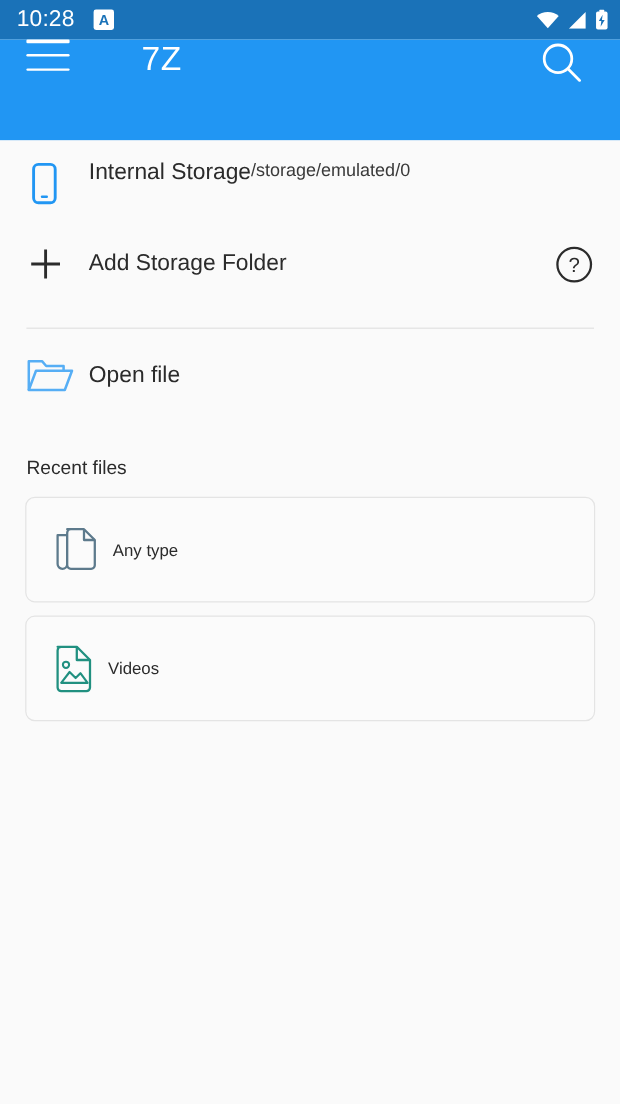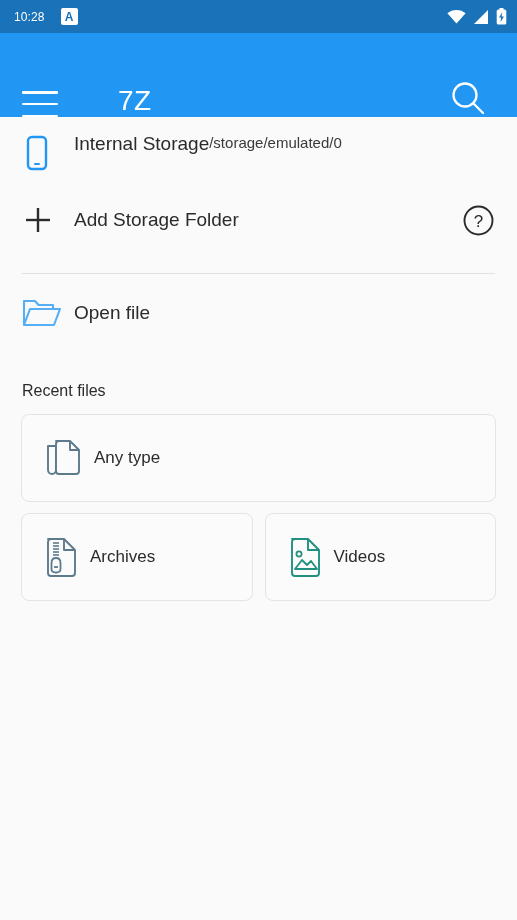--- a/index.html
+++ b/index.html
@@ -11,34 +11,34 @@
   }
 
   
   .status-bar {
     height:33px; width:100%;
     background:#1a72b8;
     display:flex; align-items:center;
     padding:0 10px 0 14px;
     color:#ffffff;
   }
-  .status-time { font-size:12px; letter-spacing:.1px; font-weight:400; }
+  .status-time { font-size:19px; letter-spacing:.1px; font-weight:400; }
   .status-notif {
     margin-left:16px; width:17px; height:17px;
     background:#ffffff; border-radius:2px;
     display:flex; align-items:center; justify-content:center;
     color:#1a72b8; font-size:12px; font-weight:700; line-height:1;
   }
   .status-right { margin-left:auto; display:flex; align-items:center; gap:7px; }
 
   
   .app-bar {
     height:84px; width:100%;
     background:#2196f3;
-    display:flex; align-items:flex-end;
+    display:flex; align-items:flex-start;
     padding:0 30px 0 22px;
   }
   .menu-icon { width:36px; height:26px; display:flex; flex-direction:column; justify-content:space-between; cursor:pointer; }
   .menu-icon i { display:block; height:2.5px; background:#fff; border-radius:1px; width:100%; }
   .app-title {
     color:#ffffff; font-size:28px; font-weight:400;
     margin-left:60px; letter-spacing:.4px;
   }
   .search-btn { margin-left:auto; cursor:pointer; display:flex; align-items:center; }
 
@@ -74,21 +74,21 @@
     border:1px solid #e4e4e4;
     border-radius:8px;
     display:flex; align-items:center;
     padding:0 22px;
     cursor:pointer;
   }
   .card-wide { height:88px; margin-bottom:11px; }
   .card-row { display:flex; gap:12px; margin-bottom:11px; }
   .card-row .card { flex:1; height:88px; padding:0 20px; }
   .card-icon { width:46px; flex:0 0 46px; display:flex; align-items:center; }
-  .card-label { font-size:17px; color:#2b2b2b; margin-left:4px; }
+  .card-label { font-size:14px; color:#2b2b2b; margin-left:4px; }
   .card-row .card-label { margin-left:2px; }
 
   svg { display:block; }
 </style>
 </head>
 <body>
 
 <div class="status-bar">
   <span class="status-time">10:28</span>
   <span class="status-notif">
@@ -189,36 +189,20 @@
           <path d="M26 5v9h9" fill="none" stroke="#5d7a8c" stroke-width="1.9" stroke-linejoin="round"></path>
         </svg>
       </div>
       <span class="card-label">Any type</span>
     </div>
 
     <div class="card-row">
       <div class="card">
         <div class="card-icon">
           <svg width="38" height="44" viewBox="0 0 38 44">
-            <path d="M6 4h16l11 11v23a3 3 0 0 1-3 3H9a3 3 0 0 1-3-3V7a3 3 0 0 1 3-3z" fill="none" stroke="#5d7a8c" stroke-width="1.9" stroke-linejoin="round"></path>
-            <path d="M22 4v11h11" fill="none" stroke="#5d7a8c" stroke-width="1.9" stroke-linejoin="round"></path>
-            <line x1="11" y1="8" x2="17" y2="8" stroke="#5d7a8c" stroke-width="1.6"></line>
-            <line x1="11" y1="11" x2="17" y2="11" stroke="#5d7a8c" stroke-width="1.6"></line>
-            <line x1="11" y1="14" x2="17" y2="14" stroke="#5d7a8c" stroke-width="1.6"></line>
-            <line x1="11" y1="17" x2="17" y2="17" stroke="#5d7a8c" stroke-width="1.6"></line>
-            <line x1="11" y1="20" x2="17" y2="20" stroke="#5d7a8c" stroke-width="1.6"></line>
-            <path d="M14 23c-3 0-4.5 2-4.5 5v6c0 2 1.8 3.5 4.5 3.5s4.5-1.5 4.5-3.5v-6c0-3-1.5-5-4.5-5z" fill="none" stroke="#5d7a8c" stroke-width="1.8"></path>
-            <line x1="12" y1="32" x2="16" y2="32" stroke="#5d7a8c" stroke-width="1.8"></line>
-          </svg>
-        </div>
-        <span class="card-label">Archives</span>
-      </div>
-      <div class="card">
-        <div class="card-icon">
-          <svg width="38" height="44" viewBox="0 0 38 44">
             <path d="M6 4h16l11 11v23a3 3 0 0 1-3 3H9a3 3 0 0 1-3-3V7a3 3 0 0 1 3-3z" fill="none" stroke="#219080" stroke-width="1.9" stroke-linejoin="round"></path>
             <path d="M22 4v11h11" fill="none" stroke="#219080" stroke-width="1.9" stroke-linejoin="round"></path>
             <circle cx="13" cy="19" r="2.6" fill="none" stroke="#219080" stroke-width="1.7"></circle>
             <path d="M9 34l7-9 5 5 4-4 6 8H9z" fill="none" stroke="#219080" stroke-width="1.8" stroke-linejoin="round"></path>
           </svg>
         </div>
         <span class="card-label">Videos</span>
       </div>
     </div>
 

